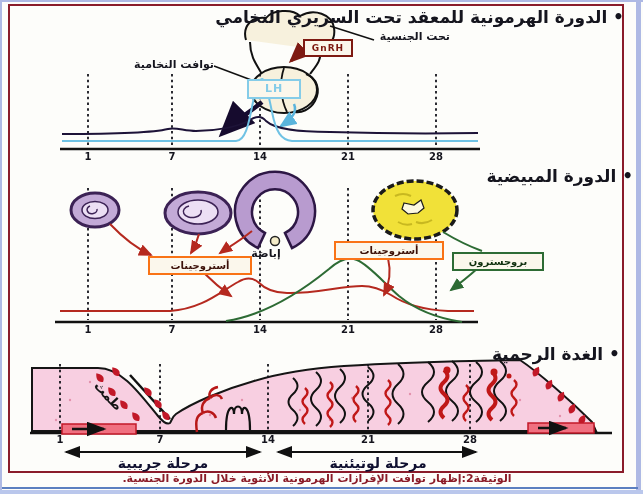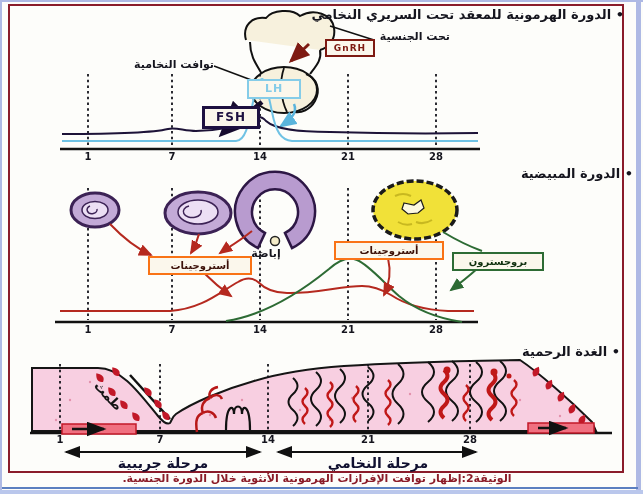--- a/index.html
+++ b/index.html
@@ -2,27 +2,27 @@
 <html lang="ar"><head>
 <meta charset="utf-8">
 <style>
   html,body{margin:0;padding:0;background:#fff;}
   .page{position:relative;width:643px;height:494px;background:#fdfdfa;overflow:hidden;
         font-family:"DejaVu Sans",sans-serif;}
   .edge{position:absolute;background:#aeb9e4;}
   .frame{position:absolute;left:8px;top:4px;width:612px;height:465px;border:2px solid #8a1c2a;}
   svg.art{position:absolute;left:0;top:0;}
   .lbl{position:absolute;direction:rtl;font-weight:bold;color:#15151e;white-space:nowrap;}
-  .title{font-size:13px;text-align:right;}
+  .title{font-size:17px;text-align:right;}
   .small{font-size:11px;}
   .day{position:absolute;transform:translateX(-50%);font-size:10px;font-weight:bold;color:#15151e;
        font-family:"DejaVu Sans",sans-serif;}
   .hbox{position:absolute;text-align:center;background:#fbf7ec;font-weight:bold;letter-spacing:1px;
         font-family:"DejaVu Sans",sans-serif;}
-  .gnrh{left:325px;top:39px;width:46px;height:14px;line-height:14px;border:2px solid #7e1a12;color:#7e1a12;font-size:9px;}
+  .gnrh{left:303px;top:39px;width:46px;height:14px;line-height:14px;border:2px solid #7e1a12;color:#7e1a12;font-size:9px;}
   .fshb{left:202px;top:106px;width:52px;height:17px;line-height:17px;border:3px solid #1d1040;color:#1d1040;font-size:12px;}
   .lhb{left:247px;top:79px;width:50px;height:16px;line-height:16px;border:2px solid #85cce8;color:#85cce8;font-size:11px;}
   .estb{border:2px solid #f97316;color:#3c1008;font-size:10px;letter-spacing:0;height:15px;line-height:15px;direction:rtl;}
   .prgb{left:452px;top:252px;width:88px;border:2px solid #2d6b34;color:#10300f;font-size:10px;letter-spacing:0;height:15px;line-height:15px;direction:rtl;}
   .phase{position:absolute;transform:translateX(-50%);direction:rtl;font-weight:bold;font-size:14px;color:#101030;white-space:nowrap;}
   .caption{position:absolute;left:12px;top:472px;width:610px;text-align:center;direction:rtl;
            color:#8b1c28;font-weight:bold;font-size:11px;}
   .menses{position:absolute;left:102px;top:378px;transform:rotate(47deg);transform-origin:left top;
           font-size:13px;font-weight:bold;color:#141414;direction:rtl;}
 </style>
@@ -220,21 +220,20 @@
     <g stroke="#111" stroke-width="2" fill="none">
       <path d="M66,452 H260" marker-start="url(#mBlk)" marker-end="url(#mBlk)"></path>
       <path d="M278,452 H476" marker-start="url(#mBlk)" marker-end="url(#mBlk)"></path>
     </g>
   </svg>
 
   <div class="lbl title" style="left:240px;top:7px;width:384px;">• الدورة الهرمونية للمعقد تحت السريري النخامي</div>
   <div class="lbl small" style="left:374px;top:30px;width:76px;">تحت الجنسية</div>
   <div class="lbl small" style="left:110px;top:58px;width:104px;">توافت النخامية</div>
   <div class="hbox gnrh">GnRH</div>
-  <div class="hbox fshb">FSH</div>
   <div class="hbox lhb">LH</div>
   <span class="day" style="left:88px;top:151px;">1</span>
   <span class="day" style="left:172px;top:151px;">7</span>
   <span class="day" style="left:260px;top:151px;">14</span>
   <span class="day" style="left:348px;top:151px;">21</span>
   <span class="day" style="left:436px;top:151px;">28</span>
 
   <div class="lbl title" style="left:433px;top:166px;width:200px;">• الدورة المبيضية</div>
   <div class="lbl small" style="left:238px;top:247px;width:56px;text-align:center;">إباضة</div>
   <div class="hbox estb" style="left:148px;top:256px;width:100px;">أستروجينات</div>
@@ -247,16 +246,16 @@
   <span class="day" style="left:436px;top:324px;">28</span>
 
   <div class="lbl title" style="left:440px;top:344px;width:180px;">• الغدة الرحمية</div>
   <div class="menses">طمث</div>
   <span class="day" style="left:60px;top:434px;">1</span>
   <span class="day" style="left:160px;top:434px;">7</span>
   <span class="day" style="left:268px;top:434px;">14</span>
   <span class="day" style="left:368px;top:434px;">21</span>
   <span class="day" style="left:470px;top:434px;">28</span>
   <div class="phase" style="left:163px;top:455px;">مرحلة جريبية</div>
-  <div class="phase" style="left:378px;top:455px;">مرحلة النخامي</div>
+  <div class="phase" style="left:378px;top:455px;">مرحلة لوتيئنية</div>
 
   <div class="caption">الوثيقة2:إظهار توافت الإفرازات الهرمونية الأنثوية خلال الدورة الجنسية.</div>
 </div>
 
 </body></html>

